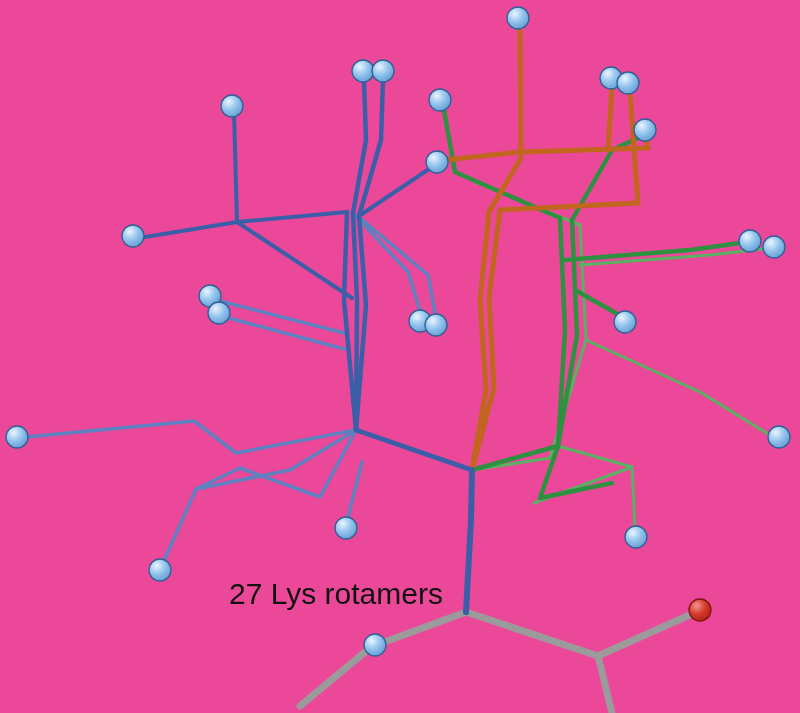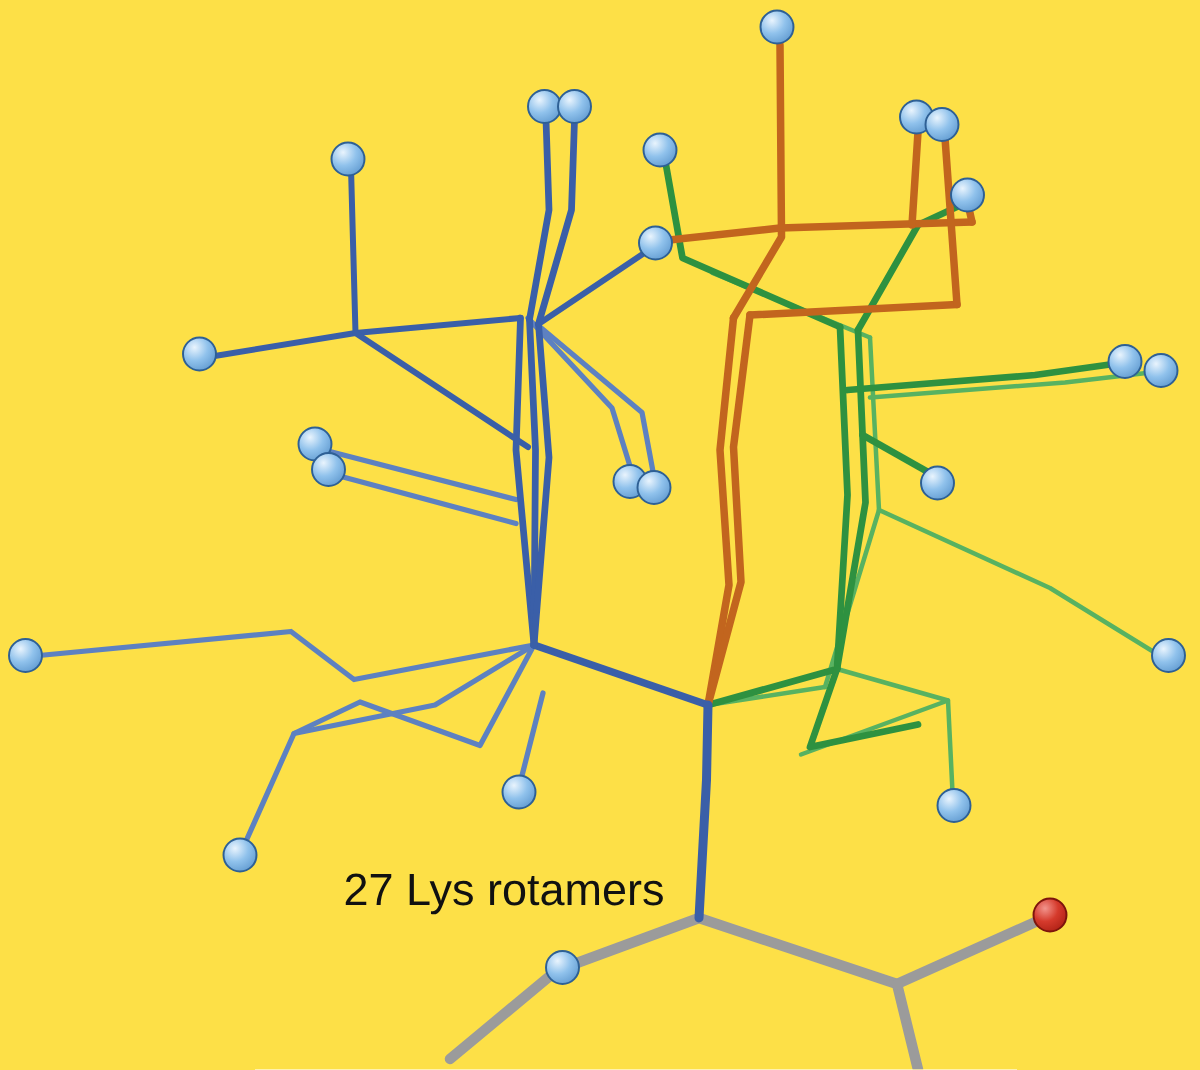--- a/index.html
+++ b/index.html
@@ -1,20 +1,20 @@
 <!DOCTYPE html>
 <html><head>
 <meta charset="utf-8">
 <style>
   html, body { margin: 0; padding: 0; background: #ffffff; }
   .stage {
     position: relative;
     width: 800px;
     height: 713px;
-    background: #fde047;
+    background: #ec4899;
     overflow: hidden;
     font-family: "Liberation Sans", sans-serif;
   }
   .mol-svg { position: absolute; left: 0; top: 0; }
   .caption {
     position: absolute;
     left: 229px;
     top: 577px;
     font-size: 30px;
     line-height: 1.1;

